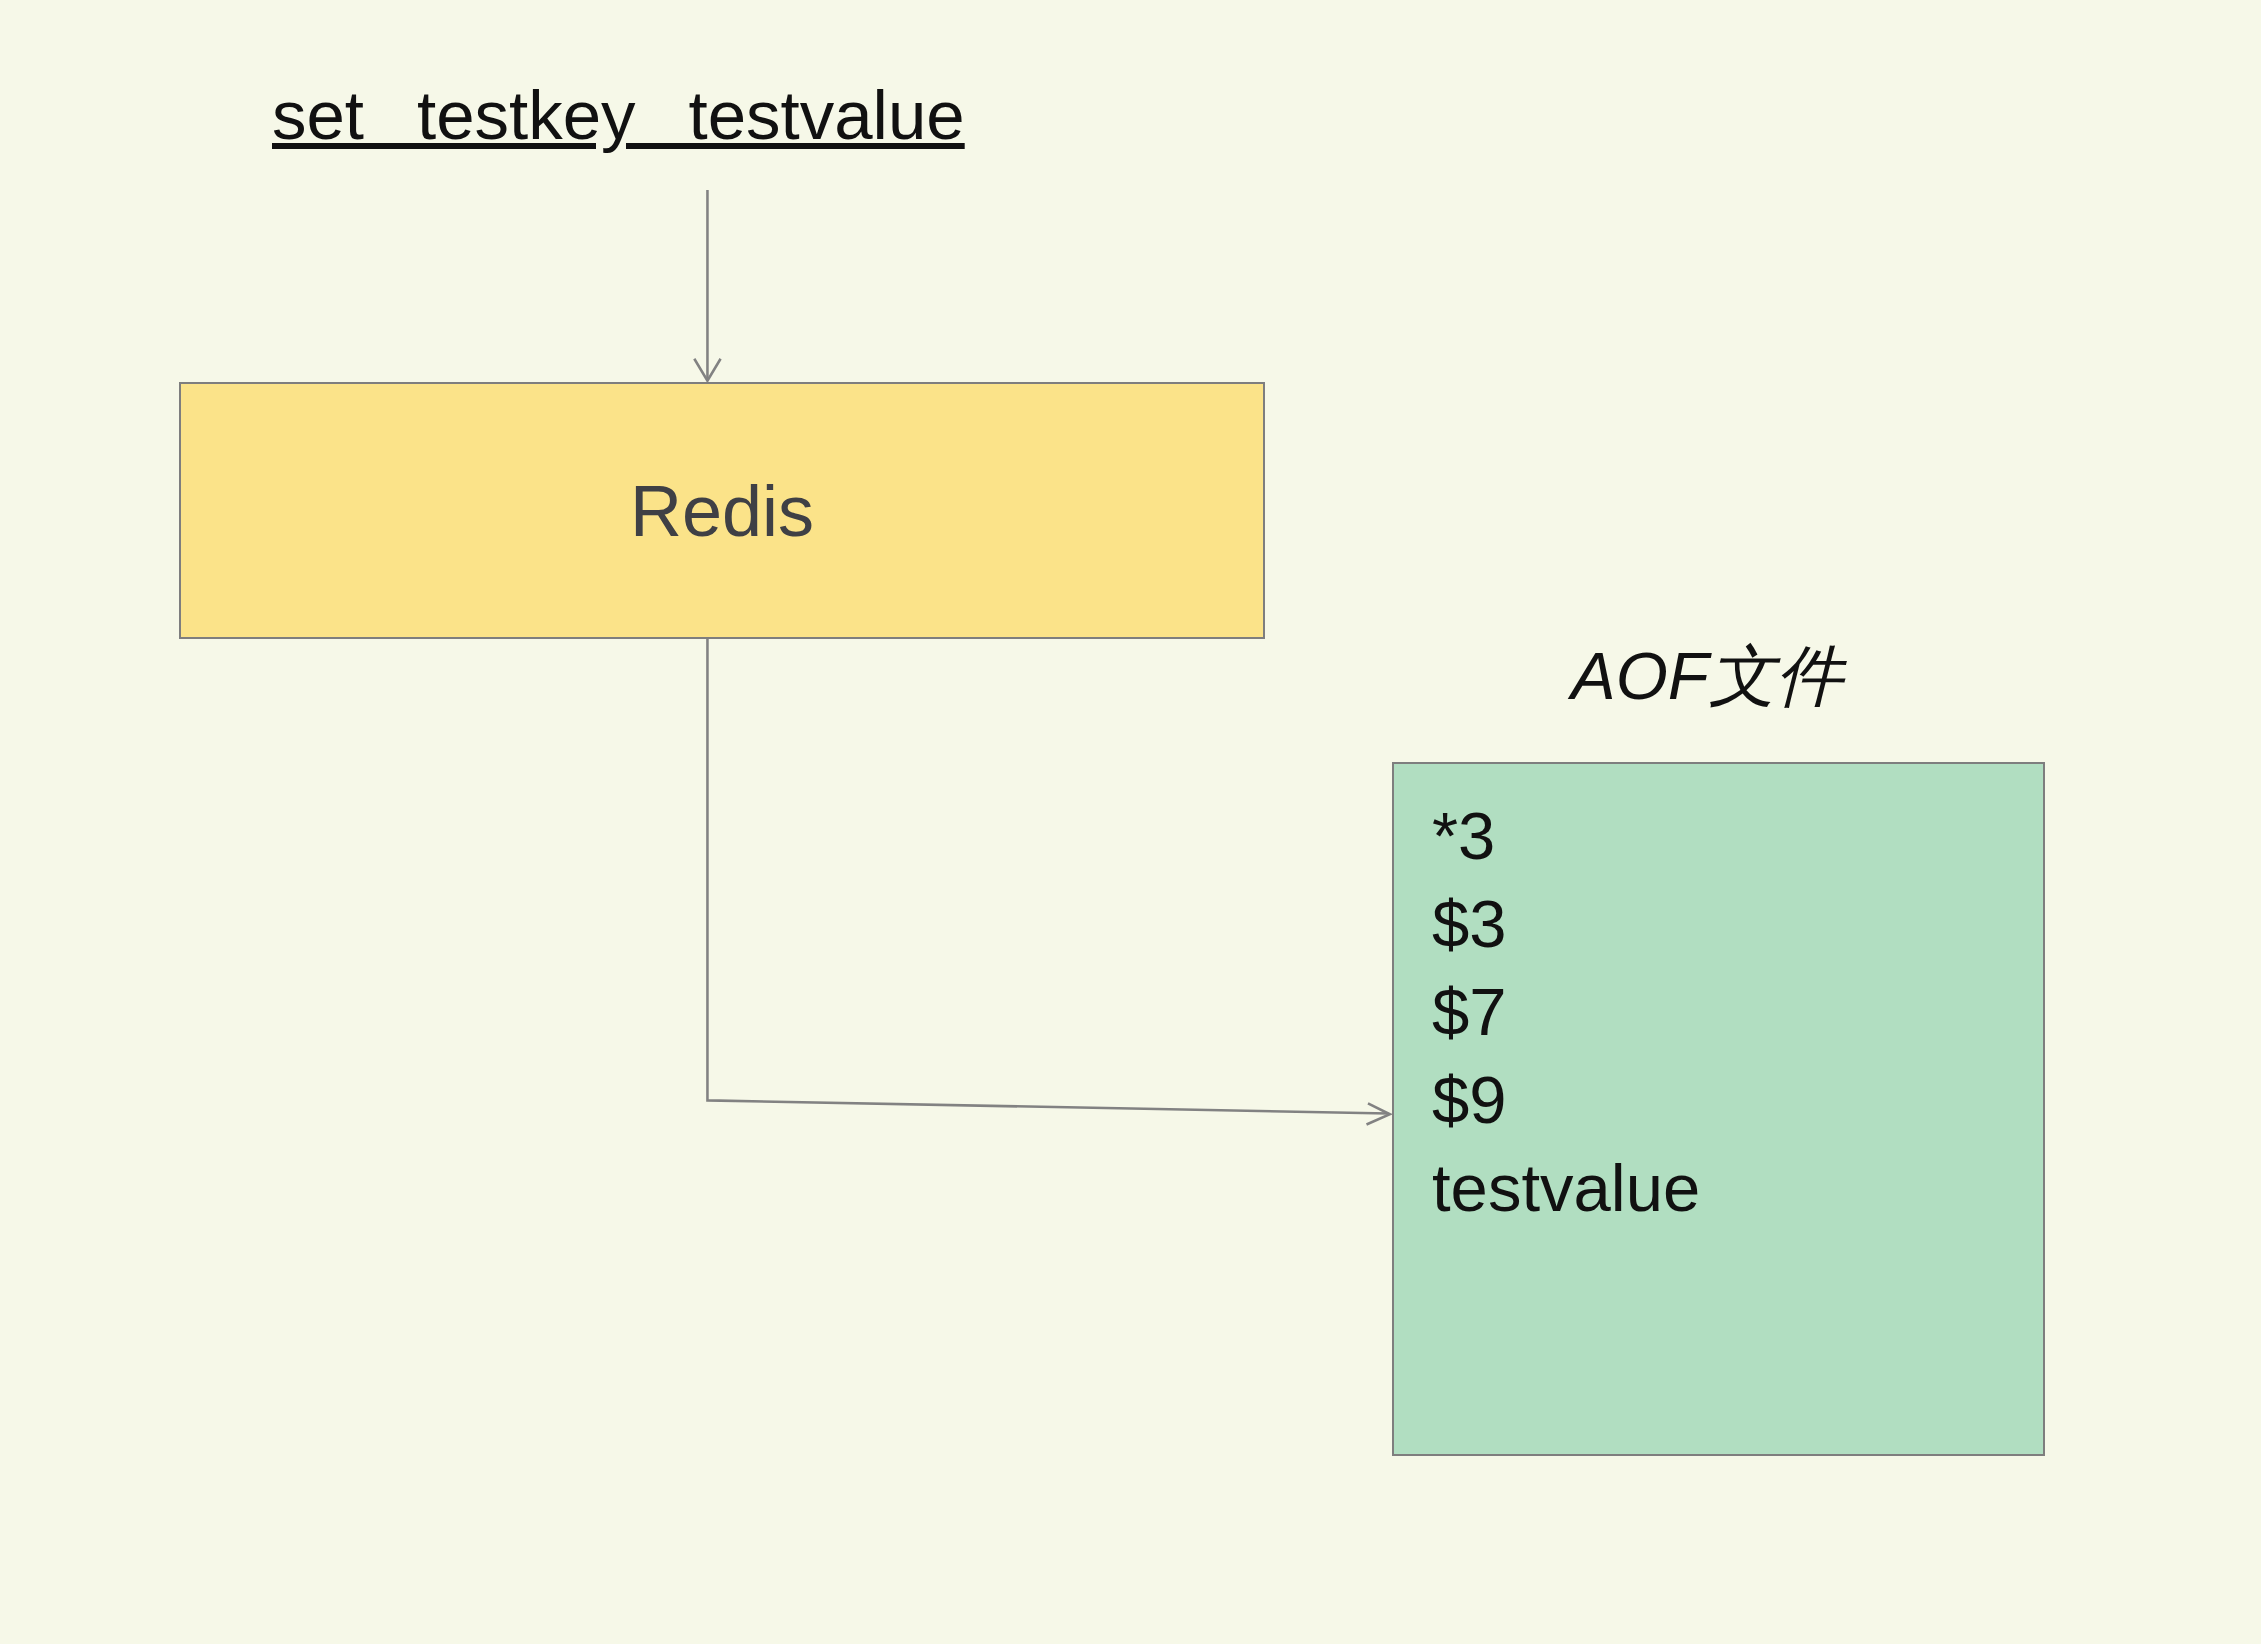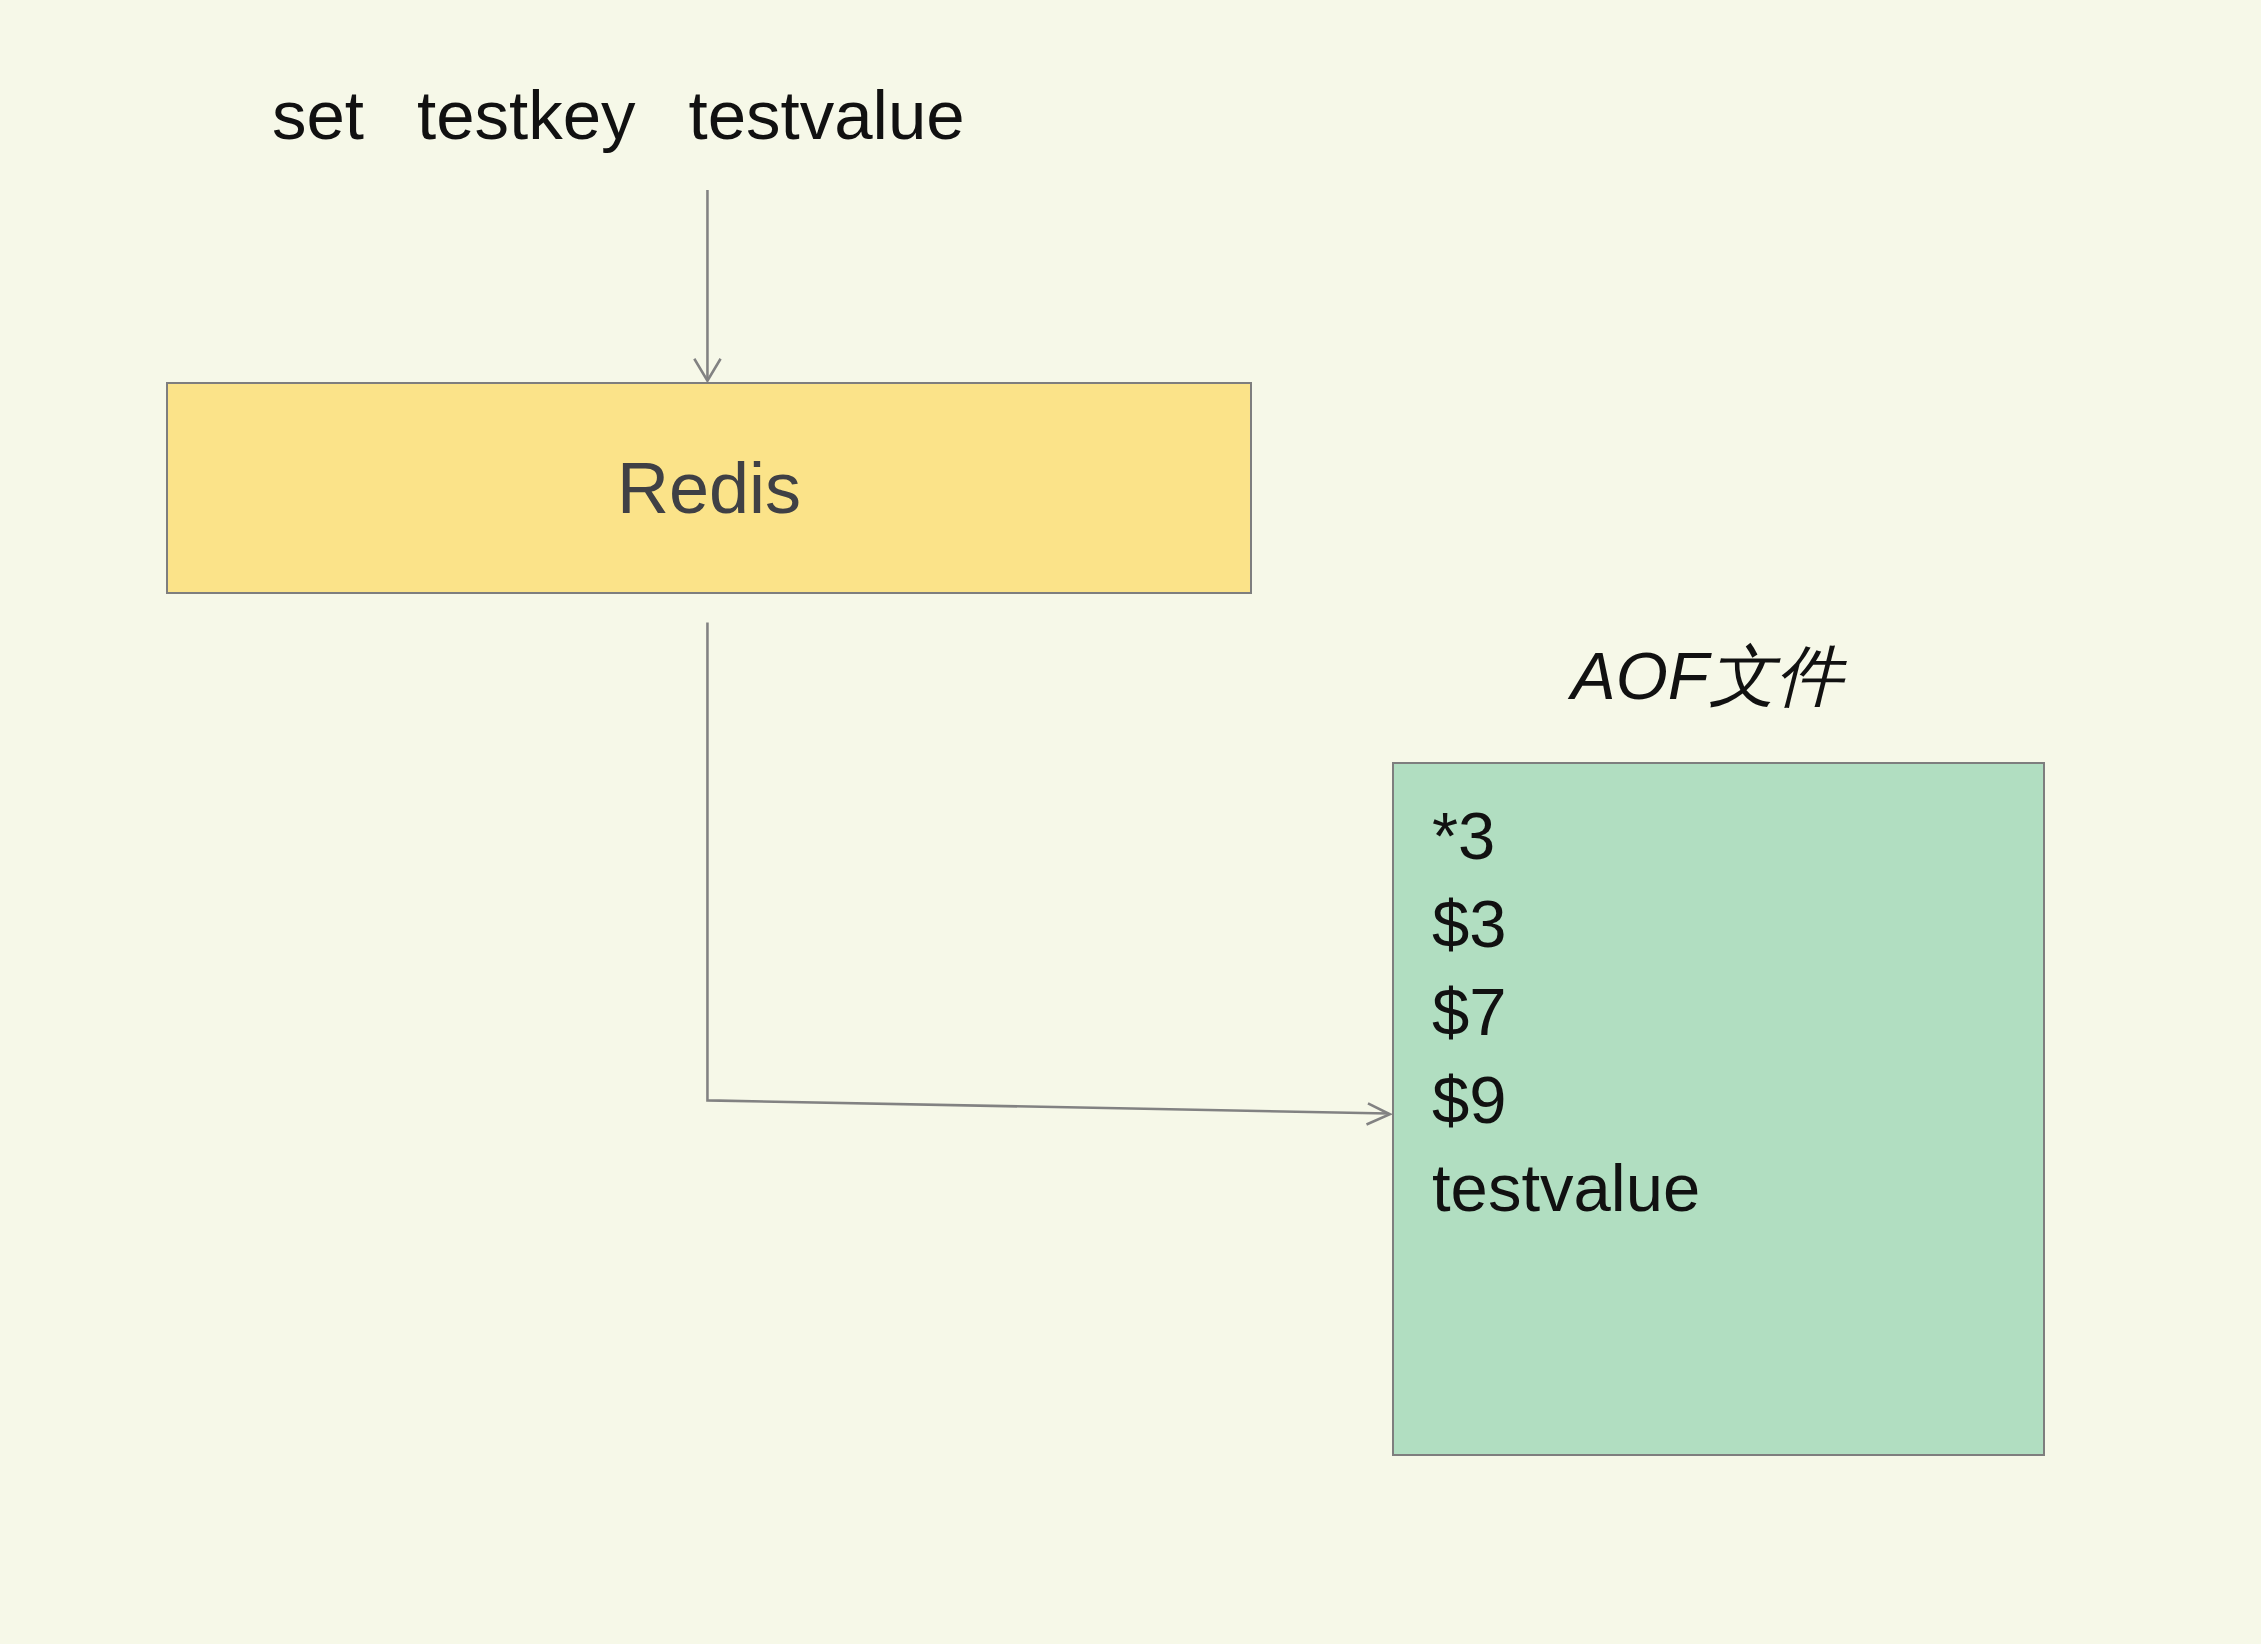--- a/index.html
+++ b/index.html
@@ -36,25 +36,26 @@
     stroke-linejoin: miter;
   }
   .command-text {
     position: absolute;
     left: 272px; top: 76px;
     font-size: 69px;
     line-height: 80px;
     color: var(--text-black);
     white-space: pre;
     word-spacing: 7.3px;
+    text-decoration: underline;
   }
   .redis-box {
     position: absolute;
-    left: 166px; top: 382px;
-    width: 1086px; height: 212px;
+    left: 179px; top: 382px;
+    width: 1086px; height: 257px;
     background: var(--box-yellow);
     border: 2.2px solid var(--border-gray);
     display: flex;
     align-items: center;
     justify-content: center;
   }
   .redis-label {
     font-size: 72px;
     color: var(--text-dark);
   }

